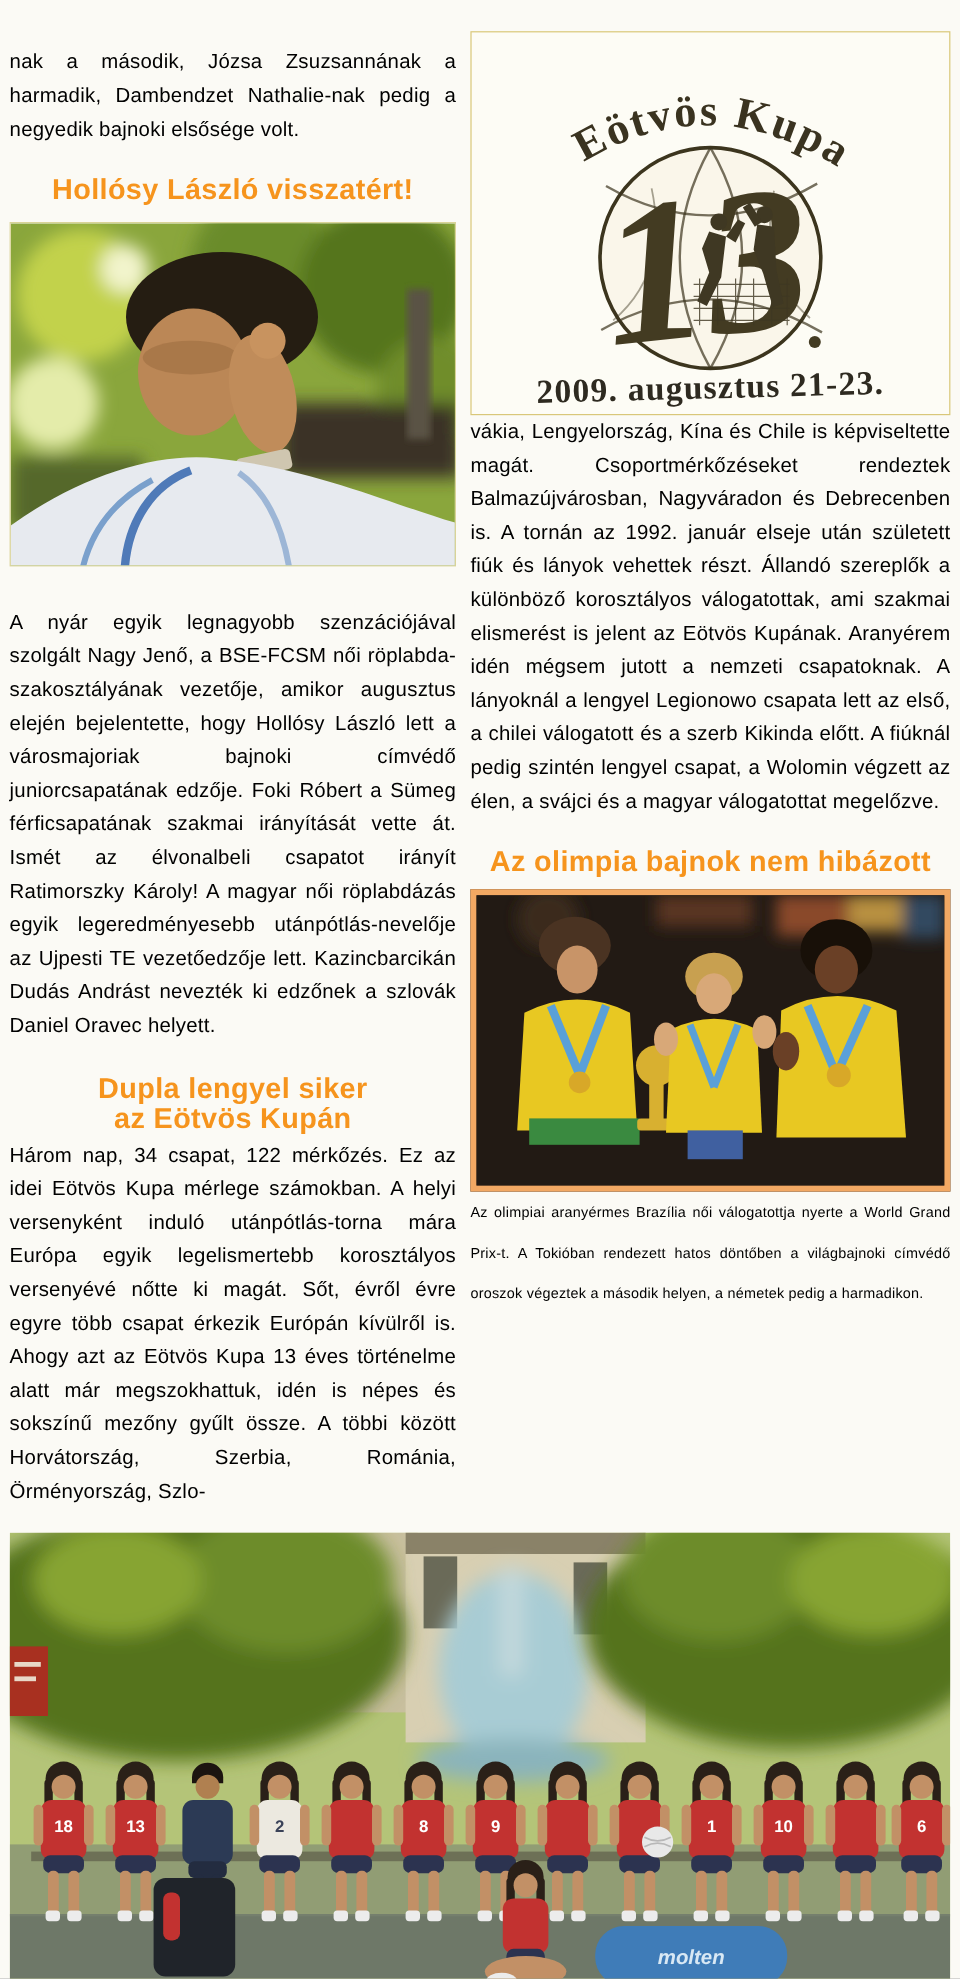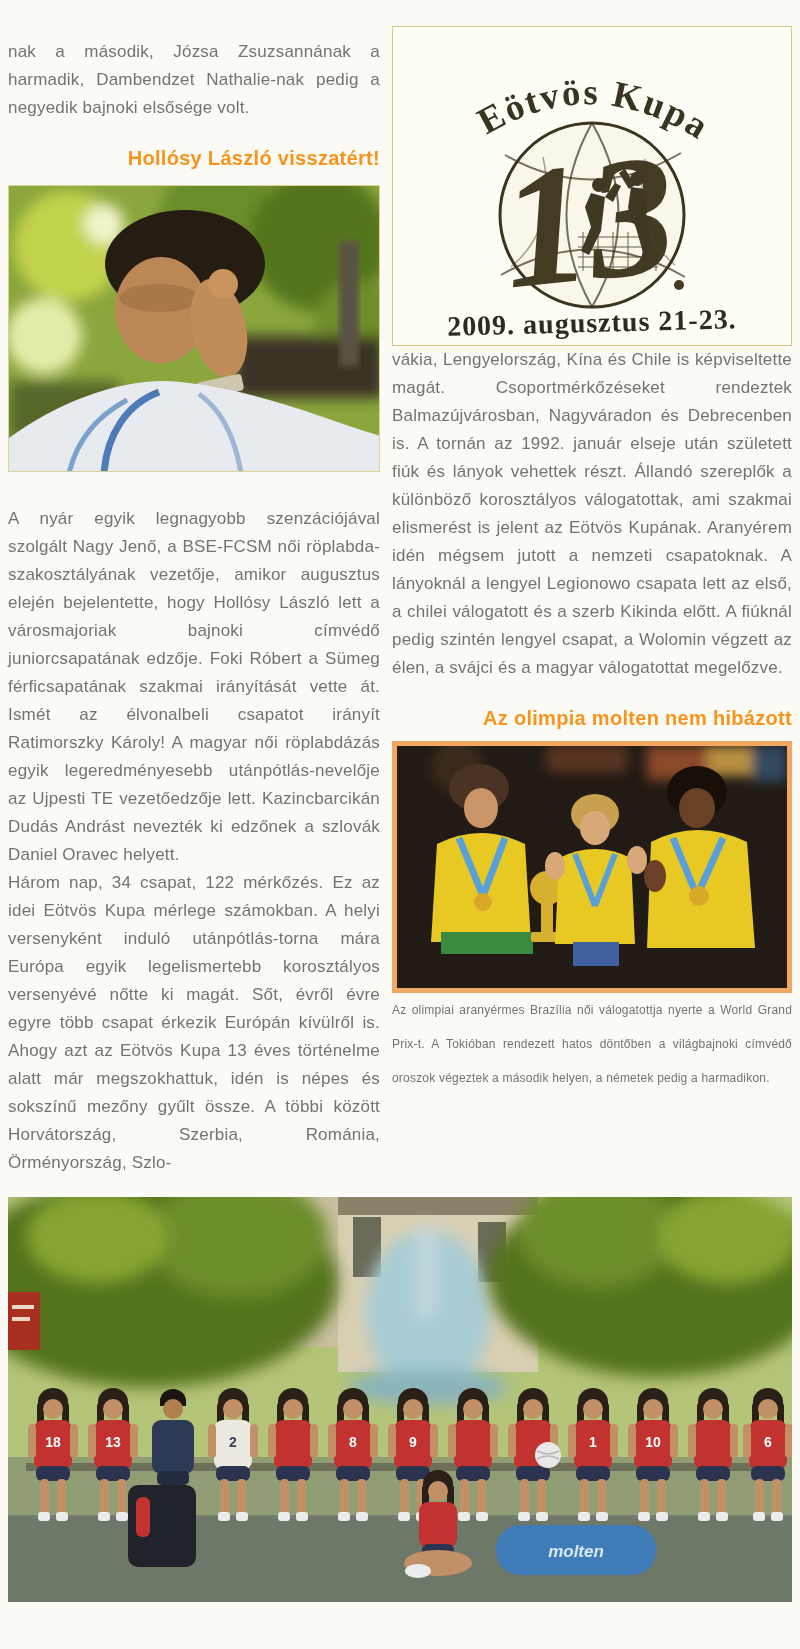--- a/index.html
+++ b/index.html
@@ -11,28 +11,28 @@
     overflow:hidden;
     box-sizing:border-box;
     padding:26px 8px 0 8px;
     font-family:"Liberation Sans",sans-serif;
   }
   .columns{display:flex;gap:12px;}
   .col-left{width:372px;flex:0 0 372px;}
   .col-right{width:400px;flex:0 0 400px;}
   .body{
     font-size:17px;line-height:28px;
-    color:#737373;
+    color:#000000;
     text-align:justify;
     margin:0;
     letter-spacing:.2px;
   }
   .hd{
-    font-size:20px;line-height:25px;font-weight:bold;
-    color:#f6941d;text-align:right;margin:0;
+    font-size:24px;line-height:25px;font-weight:bold;
+    color:#f6941d;text-align:center;margin:0;
     letter-spacing:.3px;
   }
   .hd span{display:block;}
   .mt12{margin-top:12px;} .mt14{}
   .mt22{margin-top:33px;} .mt24{margin-top:24px;} .mt26{margin-top:26px;}
   .mb14{margin-bottom:14px;} .mb10{margin-bottom:10px;} .mb4{margin-bottom:4px;}
   .photo1-frame{width:372px;height:287px;border:1px solid #d9d397;box-sizing:border-box;overflow:hidden;}
   .logo-box{
     width:400px;height:320px;box-sizing:border-box;
     border:1px solid #d9c779;background:#fdfcf5;overflow:hidden;
@@ -89,20 +89,24 @@
           <rect x="188" y="192" width="46" height="17" rx="4" fill="#cfc6b0" transform="rotate(-12 211 200)"></rect>
           <path d="M0,287 L0,252 C55,212 120,190 172,196 C255,205 322,236 372,250 L372,287 Z" fill="#e7eaef"></path>
           <path d="M95,287 C98,248 118,218 150,206" stroke="#4f7ab8" stroke-width="7" fill="none"></path>
           <path d="M60,287 C68,254 88,230 118,214" stroke="#7aa0cc" stroke-width="5" fill="none"></path>
           <path d="M190,208 C210,222 225,246 232,287" stroke="#9db6d6" stroke-width="5" fill="none"></path>
         </svg>
       </div>
 
       <p class="body mt22">A nyár egyik legnagyobb szenzációjával szolgált Nagy Jenő, a BSE-FCSM női röplabda-szakosztályának vezetője, amikor augusztus elején bejelentette, hogy Hollósy László lett a városmajoriak bajnoki címvédő juniorcsapatának edzője. Foki Róbert a Sümeg férficsapatának szakmai irányítását vette át. Ismét az élvonalbeli csapatot irányít Ratimorszky Károly! A magyar női röplabdázás egyik legeredményesebb utánpótlás-nevelője az Ujpesti TE vezetőedzője lett. Kazincbarcikán Dudás Andrást nevezték ki edzőnek a szlovák Daniel Oravec helyett.</p>
 
+      <h2 class="hd mt26 mb4">
+        <span>Dupla lengyel siker</span>
+        <span>az Eötvös Kupán</span>
+      </h2>
 
       <p class="body">Három nap, 34 csapat, 122 mérkőzés. Ez az idei Eötvös Kupa mérlege számokban. A helyi versenyként induló utánpótlás-torna mára Európa egyik legelismertebb korosztályos versenyévé nőtte ki magát. Sőt, évről évre egyre több csapat érkezik Európán kívülről is. Ahogy azt az Eötvös Kupa 13 éves történelme alatt már megszokhattuk, idén is népes és sokszínű mezőny gyűlt össze. A többi között Horvátország, Szerbia, Románia, Örményország, Szlo-</p>
     </div>
 
     <div class="col-right">
 
       <div class="logo-box">
         <svg viewBox="0 0 398 318" width="398" height="318">
           <defs>
             <path id="arcT" d="M 70 124 Q 199 28 330 130" fill="none"></path>
@@ -147,21 +151,21 @@
               <path d="M236 162 l-10 -16 6 -4 10 16 z"></path>
             </g>
           </g>
 
           <text x="199" y="305" text-anchor="middle" font-size="28" font-weight="bold" fill="#2e2a20" letter-spacing="1" transform="rotate(-1.5 199 300)">2009. augusztus 21-23.</text>
         </svg>
       </div>
 
       <p class="body mt14">vákia, Lengyelország, Kína és Chile is képviseltette magát. Csoportmérkőzéseket rendeztek Balmazújvárosban, Nagyváradon és Debrecenben is. A tornán az 1992. január elseje után született fiúk és lányok vehettek részt. Állandó szereplők a különböző korosztályos válogatottak, ami szakmai elismerést is jelent az Eötvös Kupának. Aranyérem idén mégsem jutott a nemzeti csapatoknak. A lányoknál a lengyel Legionowo csapata lett az első, a chilei válogatott és a szerb Kikinda előtt. A fiúknál pedig szintén lengyel csapat, a Wolomin végzett az élen, a svájci és a magyar válogatottat megelőzve.</p>
 
-      <h2 class="hd mt24 mb10">Az olimpia molten nem hibázott</h2>
+      <h2 class="hd mt24 mb10">Az olimpia bajnok nem hibázott</h2>
 
       <div class="photo2-frame">
         <svg viewBox="0 0 390 242" width="390" height="242">
           <defs>
               <filter id="b5">
                 <feGaussianBlur stdDeviation="6"></feGaussianBlur>
               </filter>
             </defs>
           <rect width="390" height="242" fill="#221a14"></rect>
           <g filter="url(#b5)">

